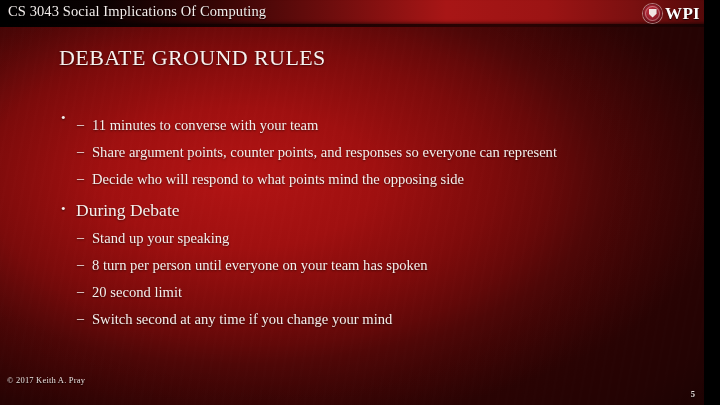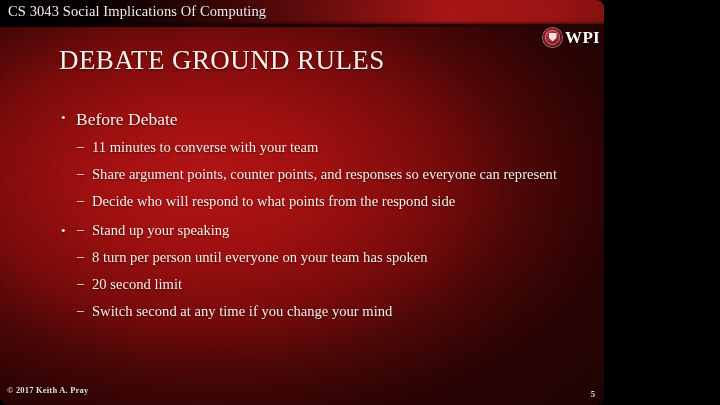--- a/index.html
+++ b/index.html
@@ -3,28 +3,27 @@
 <meta charset="utf-8">
 <title>Slide</title>
 <style>
   html, body {
     margin: 0;
     padding: 0;
     background: #000;
   }
   #slide {
     position: relative;
-    width: 604px;
+    width: 704px;
     height: 405px;
     overflow: hidden;
     font-family: "Liberation Serif", "DejaVu Serif", serif;
     background-color: #2e0404;
     background-image:
       radial-gradient(ellipse 70% 62% at 34% 44%, #b31414 0%, #a01010 28%, #7d0b0b 52%, #530707 74%, #330404 100%);
-    border-radius: 8px;
   }
   
   #vignette {
     position: absolute;
     inset: 0;
     background:
       radial-gradient(ellipse 95% 95% at 38% 45%, rgba(0,0,0,0) 42%, rgba(0,0,0,0.30) 78%, rgba(0,0,0,0.62) 100%);
     pointer-events: none;
   }
   
@@ -78,21 +77,20 @@
 
   
   #logo {
     position: absolute;
     right: 4px;
     top: 1px;
     height: 24px;
     display: flex;
     align-items: center;
     gap: 3px;
-    margin-top: 24px;
   }
   #seal {
     position: relative;
     width: 19px;
     height: 19px;
     border-radius: 50%;
     background: radial-gradient(circle at 40% 34%, #c2303f 0%, #9c1f2c 42%, #6d1019 78%, #4a0a10 100%);
     box-shadow: 0 0 0 1px rgba(240,220,220,0.55), inset 0 0 2px rgba(0,0,0,0.6);
     display: flex;
     align-items: center;
@@ -119,21 +117,21 @@
     letter-spacing: 0.3px;
     line-height: 1;
     text-shadow: 0 1px 1px rgba(0,0,0,0.85);
   }
 
   
   #title {
     position: absolute;
     left: 59px;
     top: 45px;
-    font-size: 27px;
+    font-size: 22px;
     color: #f6f1ef;
     letter-spacing: 0.4px;
     white-space: nowrap;
     text-shadow: 0 1px 2px rgba(0,0,0,0.55);
   }
 
   
   #body {
     position: absolute;
     left: 58px;
@@ -173,23 +171,23 @@
     top: 0;
     font-size: 14px;
     line-height: 1.3;
   }
   .lvl2 .txt { display: block; }
 
   
   #footer-copy {
     position: absolute;
     left: 7px;
-    bottom: 10px;
+    bottom: 20px;
     font-size: 8.5px;
-    font-weight: bold;
+    font-weight: normal;
     color: #e8dedc;
     letter-spacing: 0.2px;
     text-shadow: 0 1px 1px rgba(0,0,0,0.8);
   }
   #footer-page {
     position: absolute;
     right: 9px;
     bottom: 6px;
     font-size: 8.5px;
     font-weight: bold;
@@ -216,37 +214,37 @@
     </div>
     <div id="logo-text">WPI</div>
   </div>
 
   <div id="title">DEBATE GROUND RULES</div>
 
   <div id="body">
 
     <div class="bullet lvl1">
       <span class="marker">•</span>
-      <span class="txt">Before Debate</span>
     </div>
     <div class="bullet lvl2">
       <span class="marker">–</span>
       <span class="txt">11 minutes to converse with your team</span>
     </div>
     <div class="bullet lvl2">
       <span class="marker">–</span>
       <span class="txt">Share argument points, counter points, and responses so everyone can represent</span>
     </div>
     <div class="bullet lvl2">
       <span class="marker">–</span>
-      <span class="txt">Decide who will respond to what points from the respond side</span>
+      <span class="txt">Decide who will respond to what points mind the opposing side</span>
     </div>
 
     <div class="bullet lvl1">
       <span class="marker">•</span>
+      <span class="txt">During Debate</span>
     </div>
     <div class="bullet lvl2">
       <span class="marker">–</span>
       <span class="txt">Stand up your speaking</span>
     </div>
     <div class="bullet lvl2">
       <span class="marker">–</span>
       <span class="txt">8 turn per person until everyone on your team has spoken</span>
     </div>
     <div class="bullet lvl2">

